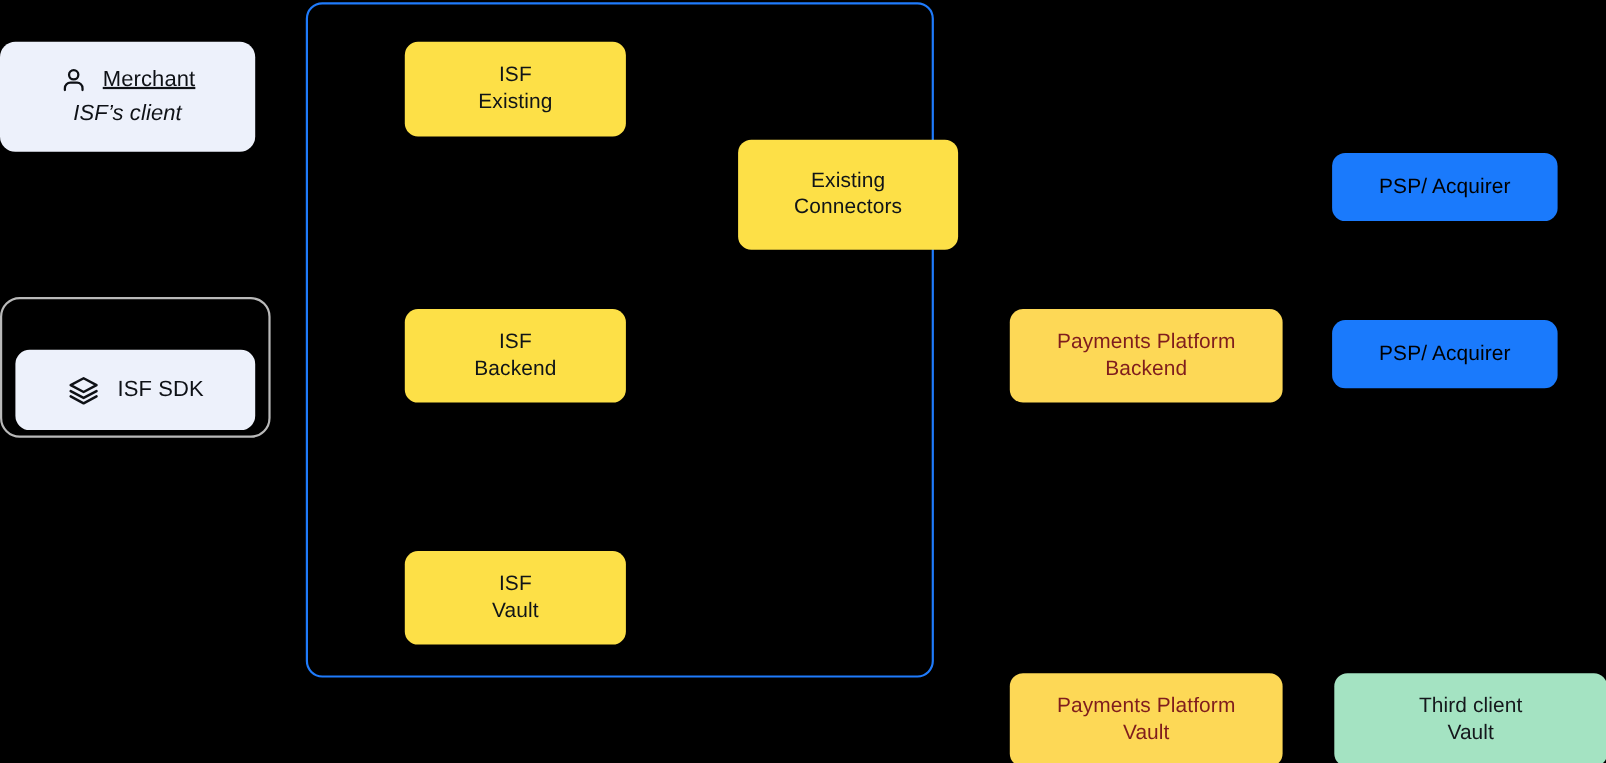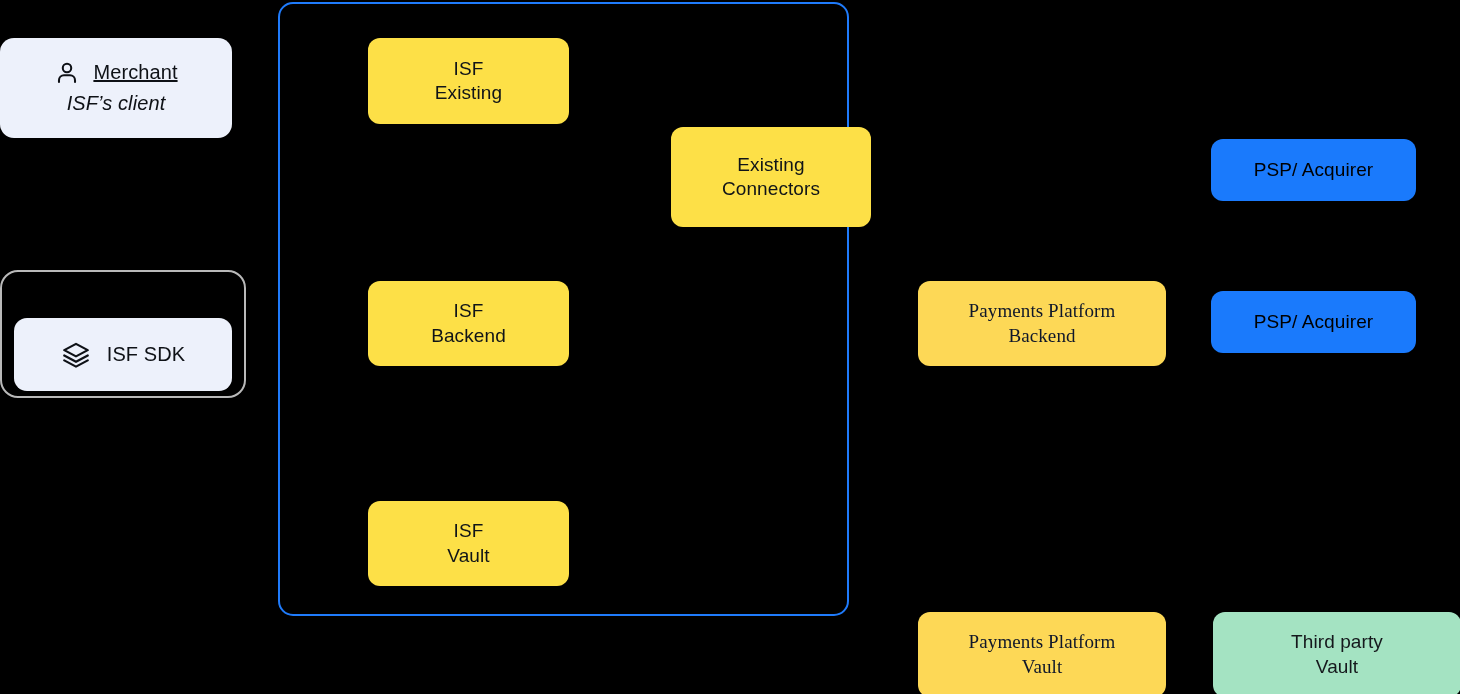--- a/index.html
+++ b/index.html
@@ -35,21 +35,21 @@
     letter-spacing: 0.1px;
   }
   .node .line {
     display: block;
     white-space: nowrap;
   }
 
   
   .n-lightblue { background: #fde047; color: #101418; margin-left: 48px; }
   .n-blue      { background: #1a7afc; color: #000000; }
-  .n-yellow    { background: #fdd856; color: #0f172a; font-family: Liberation Serif, serif; }
+  .n-yellow    { background: #fdd856; color: #7f1d1d; }
   .n-green     { background: #a4e3c2; color: #15181c; }
   .n-pale      { background: #edf1fb; color: #0e1116; }
 
   
   .frame {
     position: absolute;
     box-sizing: border-box;
     background: transparent;
   }
   #isf-platform-frame {
@@ -174,17 +174,17 @@
     <span class="line">Payments Platform</span>
     <span class="line">Backend</span>
   </div>
 
   <div class="node n-yellow" style="left:918px; top:612px; width:248px; height:85px;">
     <span class="line">Payments Platform</span>
     <span class="line">Vault</span>
   </div>
 
   <div class="node n-green" style="left:1213px; top:612px; width:248px; height:85px;">
-    <span class="line">Third party</span>
+    <span class="line">Third client</span>
     <span class="line">Vault</span>
   </div>
 
 </div>
 
 </body></html>

